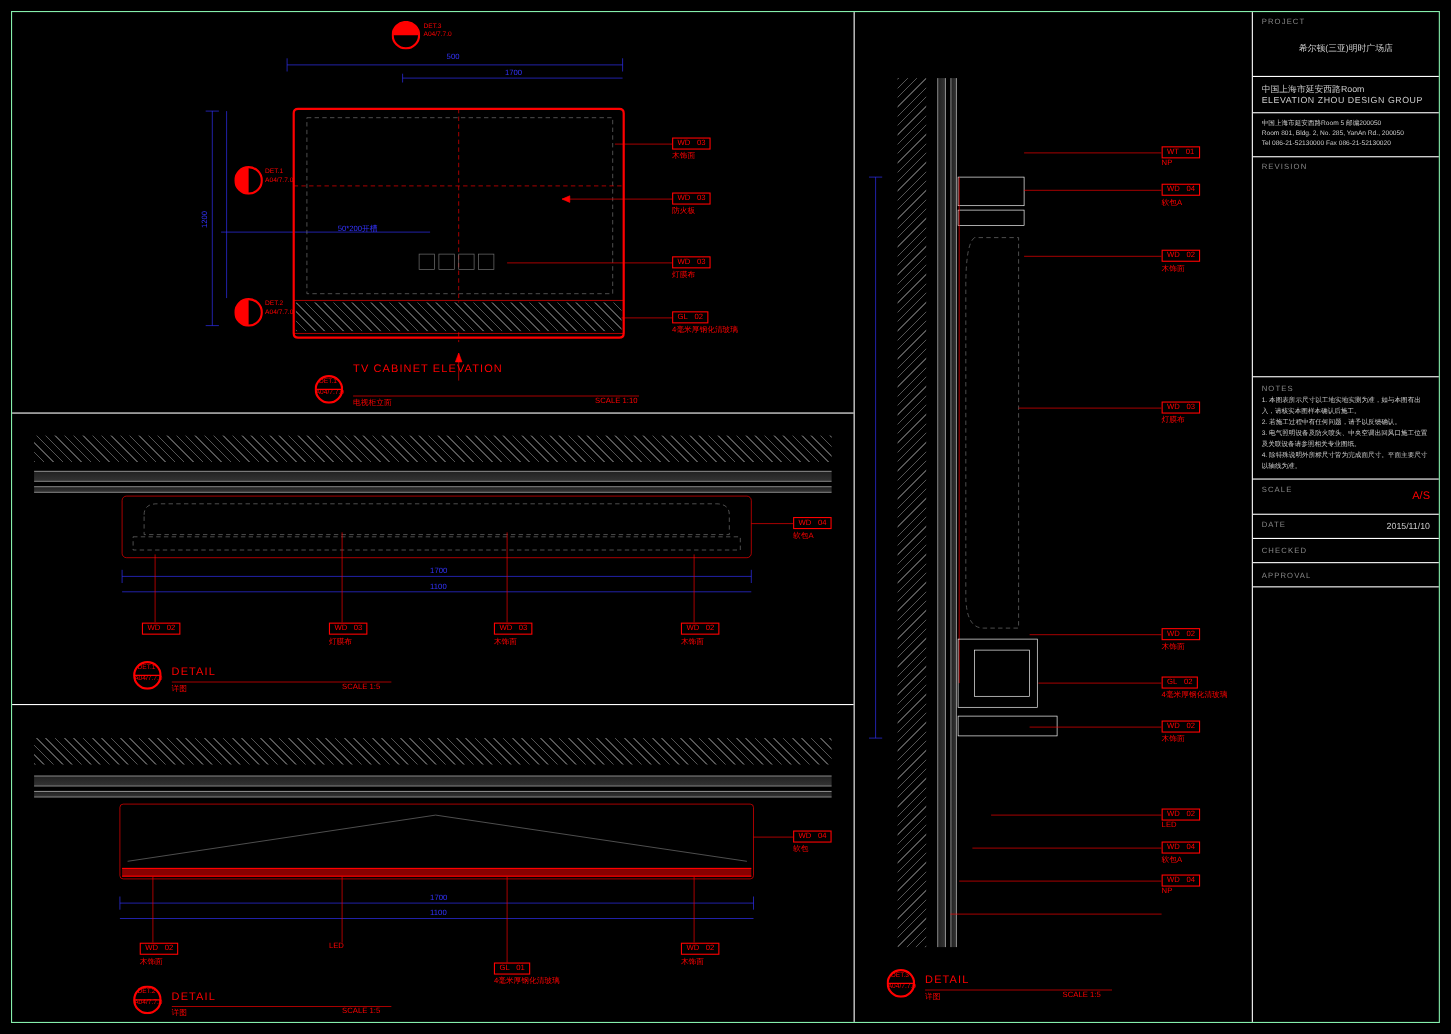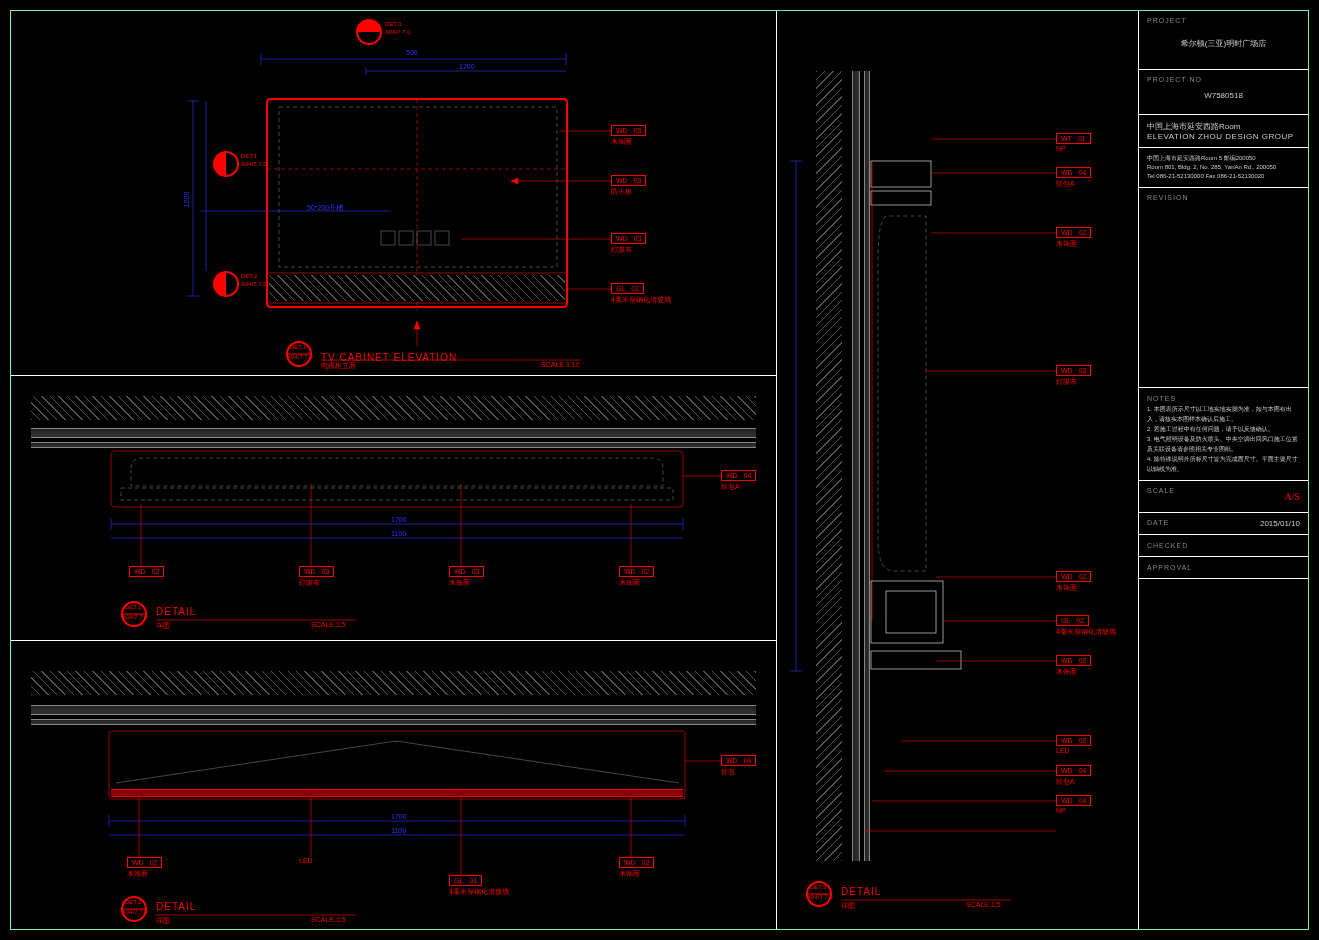--- a/index.html
+++ b/index.html
@@ -11,21 +11,21 @@
     width: 1319px;
     height: 940px;
     overflow: hidden;
     position: relative;
   }
   .frame { position:absolute; border:1px solid #86efac; left:10px; top:10px; right:10px; bottom:10px; }
   .panel { position:absolute; border:1px solid #fff; }
   .tb { position:absolute; right:0; top:0; width:170px; height:100%; border-left:1px solid #fff; }
   .tb .cell { border-bottom:1px solid #fff; padding:6px 8px; color:#ccc; font-size:8px; }
   .tb .lbl { color:#888; font-size:7px; letter-spacing:1px; }
-  .tb .val { color:#f00; text-align:right; font-size:10px; padding:4px 0;font-family:Liberation Serif, serif;}
+  .tb .val { color:#f00; text-align:right; font-size:10px; padding:4px 0;}
   .tb .center { text-align:center; }
   svg { position:absolute; }
   .red { stroke:#f00; }
   .white { stroke:#fff; }
   .gray { stroke:#777; }
   .blue { stroke:#33f; }
   .dash { stroke-dasharray:4 3; }
   .thin { stroke-width:0.6; }
   .thick { stroke-width:2; }
   .tag { position:absolute; border:1.5px solid #f00; color:#f00; font-size:7px; padding:1px 4px; display:flex; gap:6px; background:#000;}
@@ -45,24 +45,20 @@
 </head>
 <body>
 
 <div class="frame">
 
   <div class="tb">
     <div class="cell">
         <div class="lbl">PROJECT</div>
       <div class="center" style="padding:14px 0">希尔顿(三亚)明时广场店</div>
       </div>
-    <div class="cell">
-        <div class="lbl">PROJECT NO</div>
-      <div class="center" style="padding:8px 0">W7580518</div>
-      </div>
     <div class="cell" style="border-bottom:1px solid #fff">
       <div>中国上海市延安西路Room</div>
       <div style="letter-spacing:0.5px">ELEVATION ZHOU DESIGN GROUP</div>
     </div>
     <div class="cell" style="font-size:6px;line-height:9px">
       <div>中国上海市延安西路Room 5  邮编200050</div>
       <div>Room 801, Bldg. 2, No. 285, YanAn Rd., 200050</div>
       <div>Tel 086-21-52130000    Fax 086-21-52130020</div>
     </div>
     <div class="cell" style="height:200px">
@@ -74,21 +70,21 @@
       <div>2. 若施工过程中有任何问题，请予以反馈确认。</div>
       <div>3. 电气照明设备及防火喷头、中央空调出回风口施工位置及关联设备请参照相关专业图纸。</div>
       <div>4. 除特殊说明外所标尺寸皆为完成面尺寸。平面主要尺寸以轴线为准。</div>
     </div>
     <div class="cell" style="display:flex;justify-content:space-between">
         <span class="lbl">SCALE</span>
         <span class="val">A/S</span>
       </div>
     <div class="cell" style="display:flex;justify-content:space-between">
         <span class="lbl">DATE</span>
-        <span>2015/01/10</span>
+        <span>2015/11/10</span>
       </div>
     <div class="cell"><span class="lbl">CHECKED</span></div>
     <div class="cell"><span class="lbl">APPROVAL</span></div>
   </div>
 
   <div class="panel" style="left:0;top:0;width:765px;height:365px;border:none;border-bottom:1px solid #fff"></div>
   <div class="panel" style="left:0;top:365px;width:765px;height:265px;border:none;border-bottom:1px solid #fff"></div>
   <div class="panel" style="left:765px;top:0;width:1px;height:100%;border:none;border-left:1px solid #fff"></div>
 
   <div style="position:absolute;left:0;top:0;width:765px;height:365px">
@@ -201,21 +197,21 @@
       <div class="subtag" style="left:600px;top:284px">4毫米厚钢化清玻璃</div>
 
     <div class="marker" style="left:275px;top:330px">
         <svg viewBox="0 0 26 26">
           <circle cx="13" cy="13" r="12" class="red thick" fill="none"></circle>
           <line x1="1" y1="13" x2="25" y2="13" class="red"></line>
         </svg>
       </div>
     <div class="marker-lbl" style="left:279px;top:333px">DET.1</div>
     <div class="marker-lbl" style="left:276px;top:343px">A04/7.7.0</div>
-    <div class="title" style="left:310px;top:341px">TV CABINET ELEVATION</div>
+    <div class="title" style="left:310px;top:319px">TV CABINET ELEVATION</div>
     <svg style="left:310px;top:348px" width="260" height="2">
         <line x1="0" y1="1" x2="260" y2="1" class="red thin"></line>
       </svg>
     <div class="subtag" style="left:310px;top:350px">电视柜立面</div>
     <div class="scaletxt" style="left:530px;top:350px">SCALE 1:10</div>
   </div>
 
   <div style="position:absolute;left:0;top:365px;width:765px;height:265px">
     <div class="hatch" style="left:20px;top:20px;width:725px;height:24px"></div>
     <div class="grayband" style="left:20px;top:52px;width:725px;height:10px"></div>

